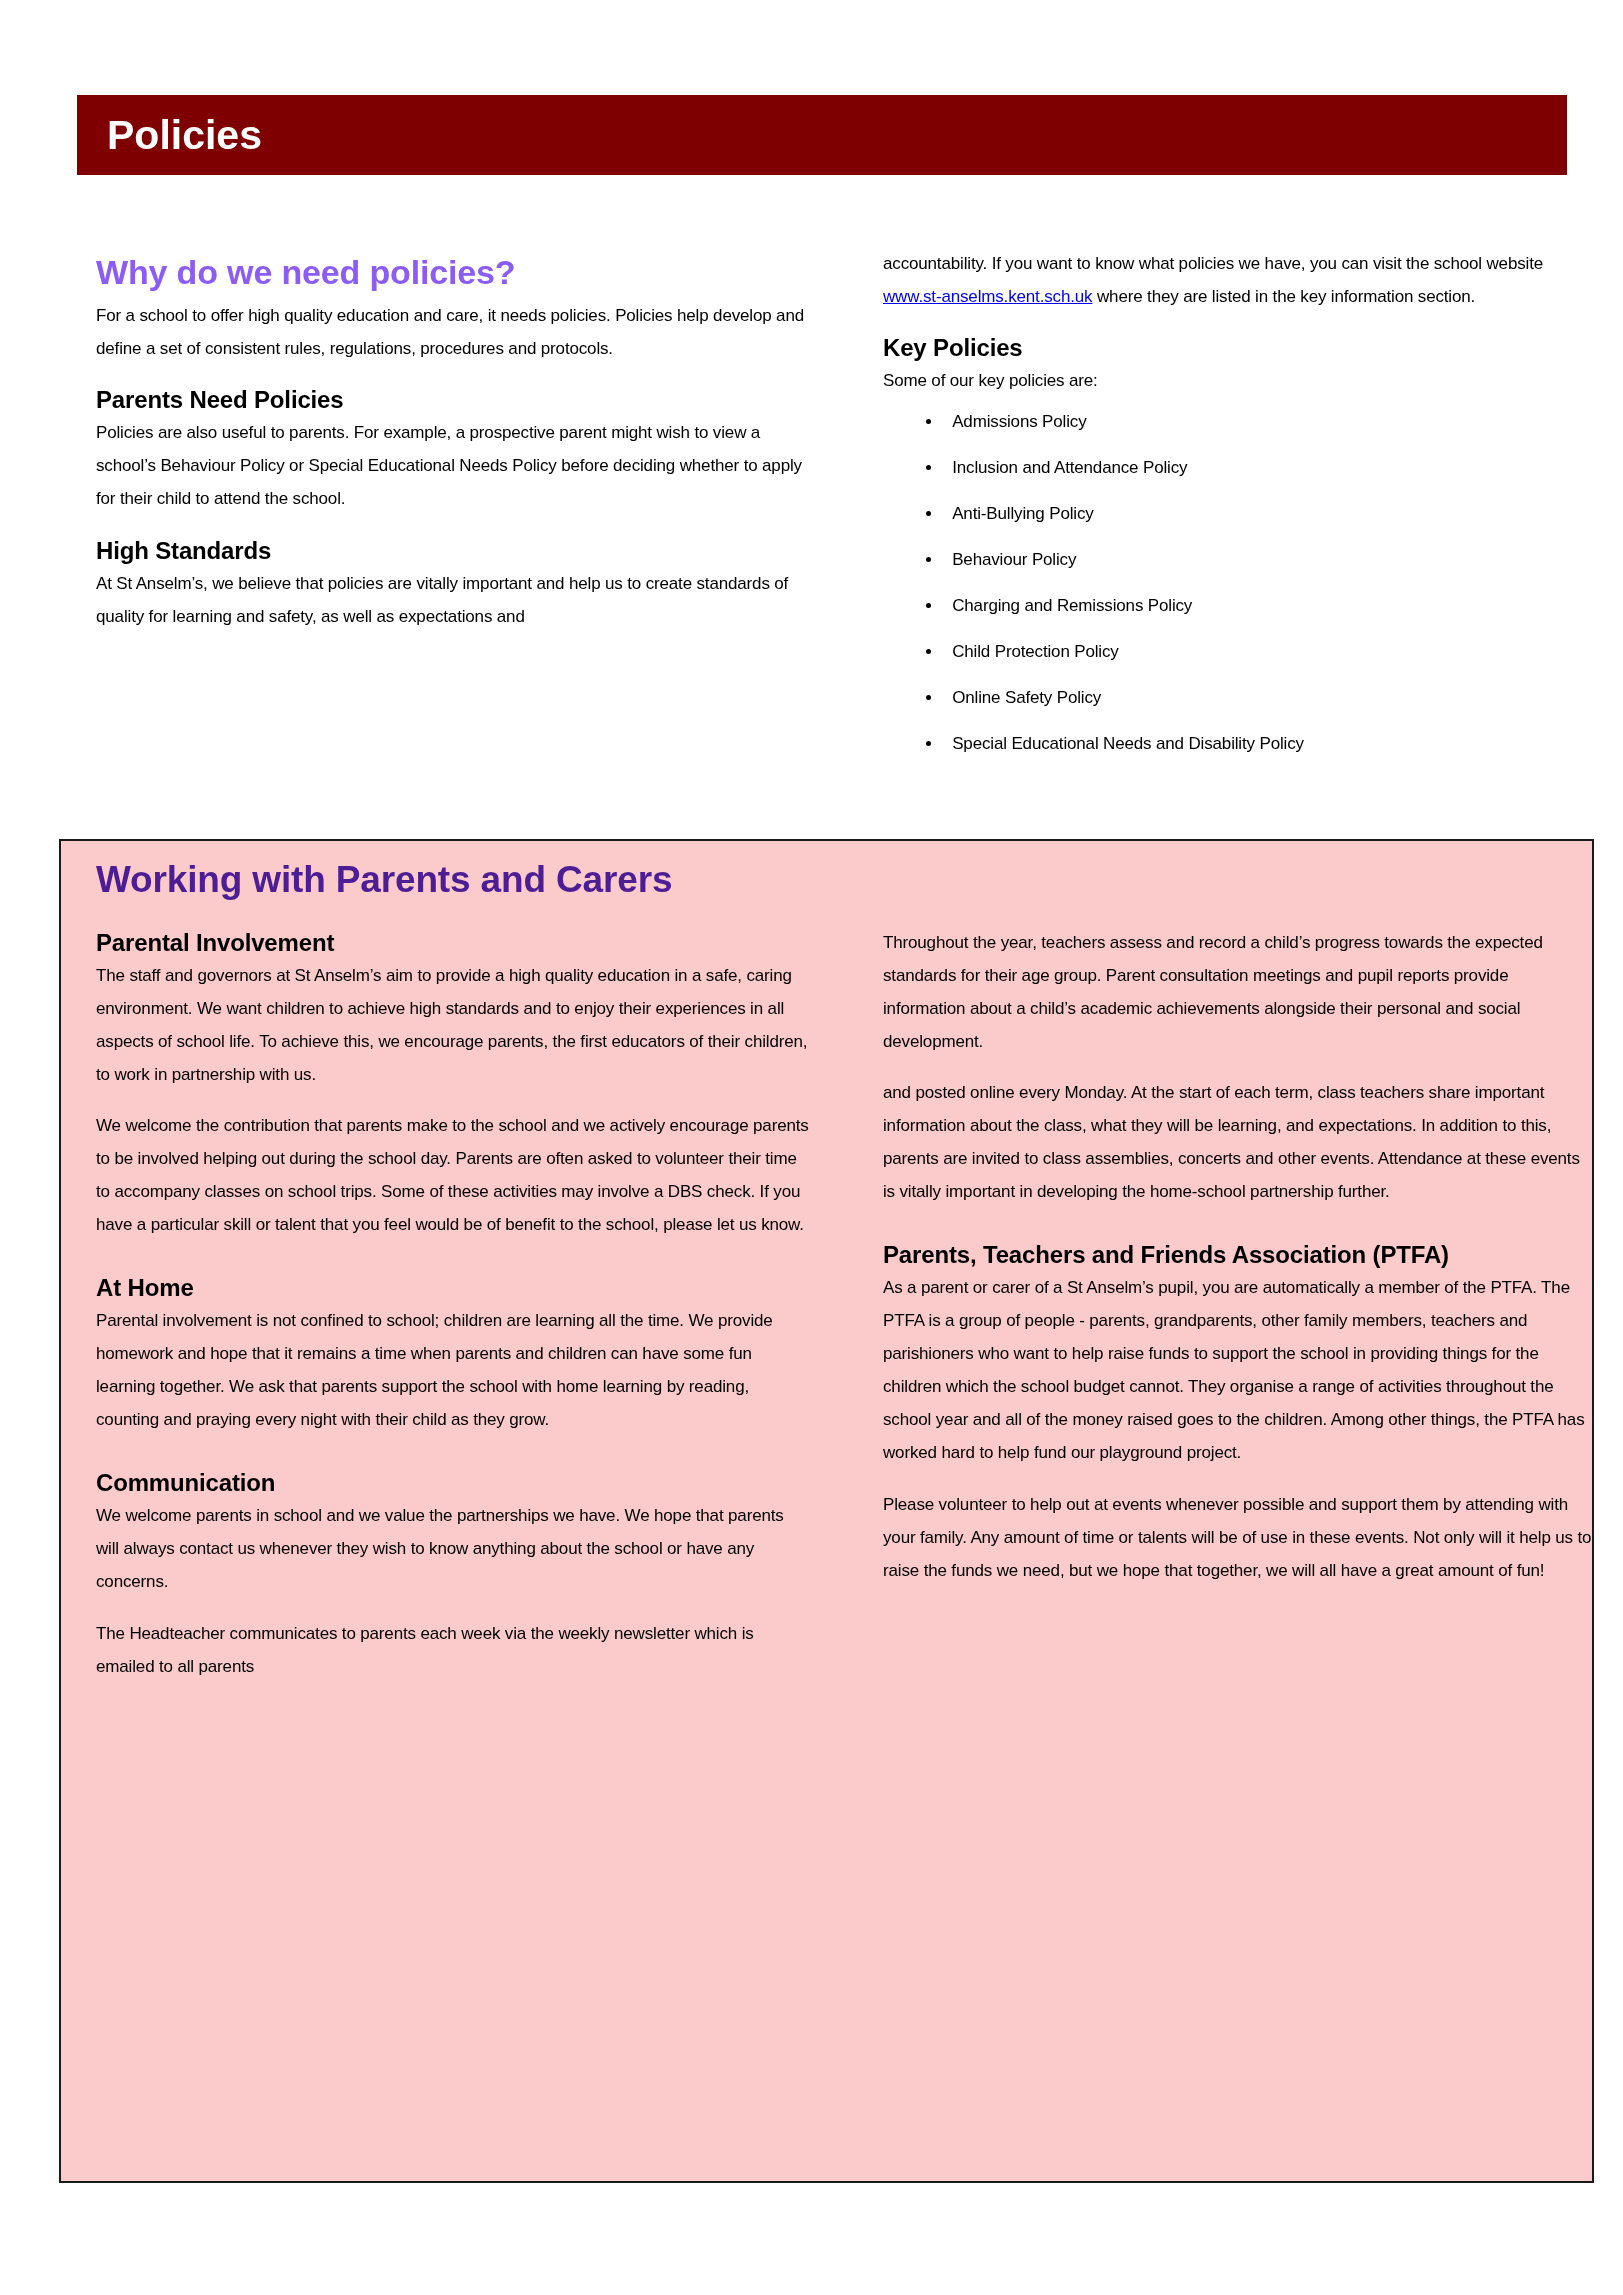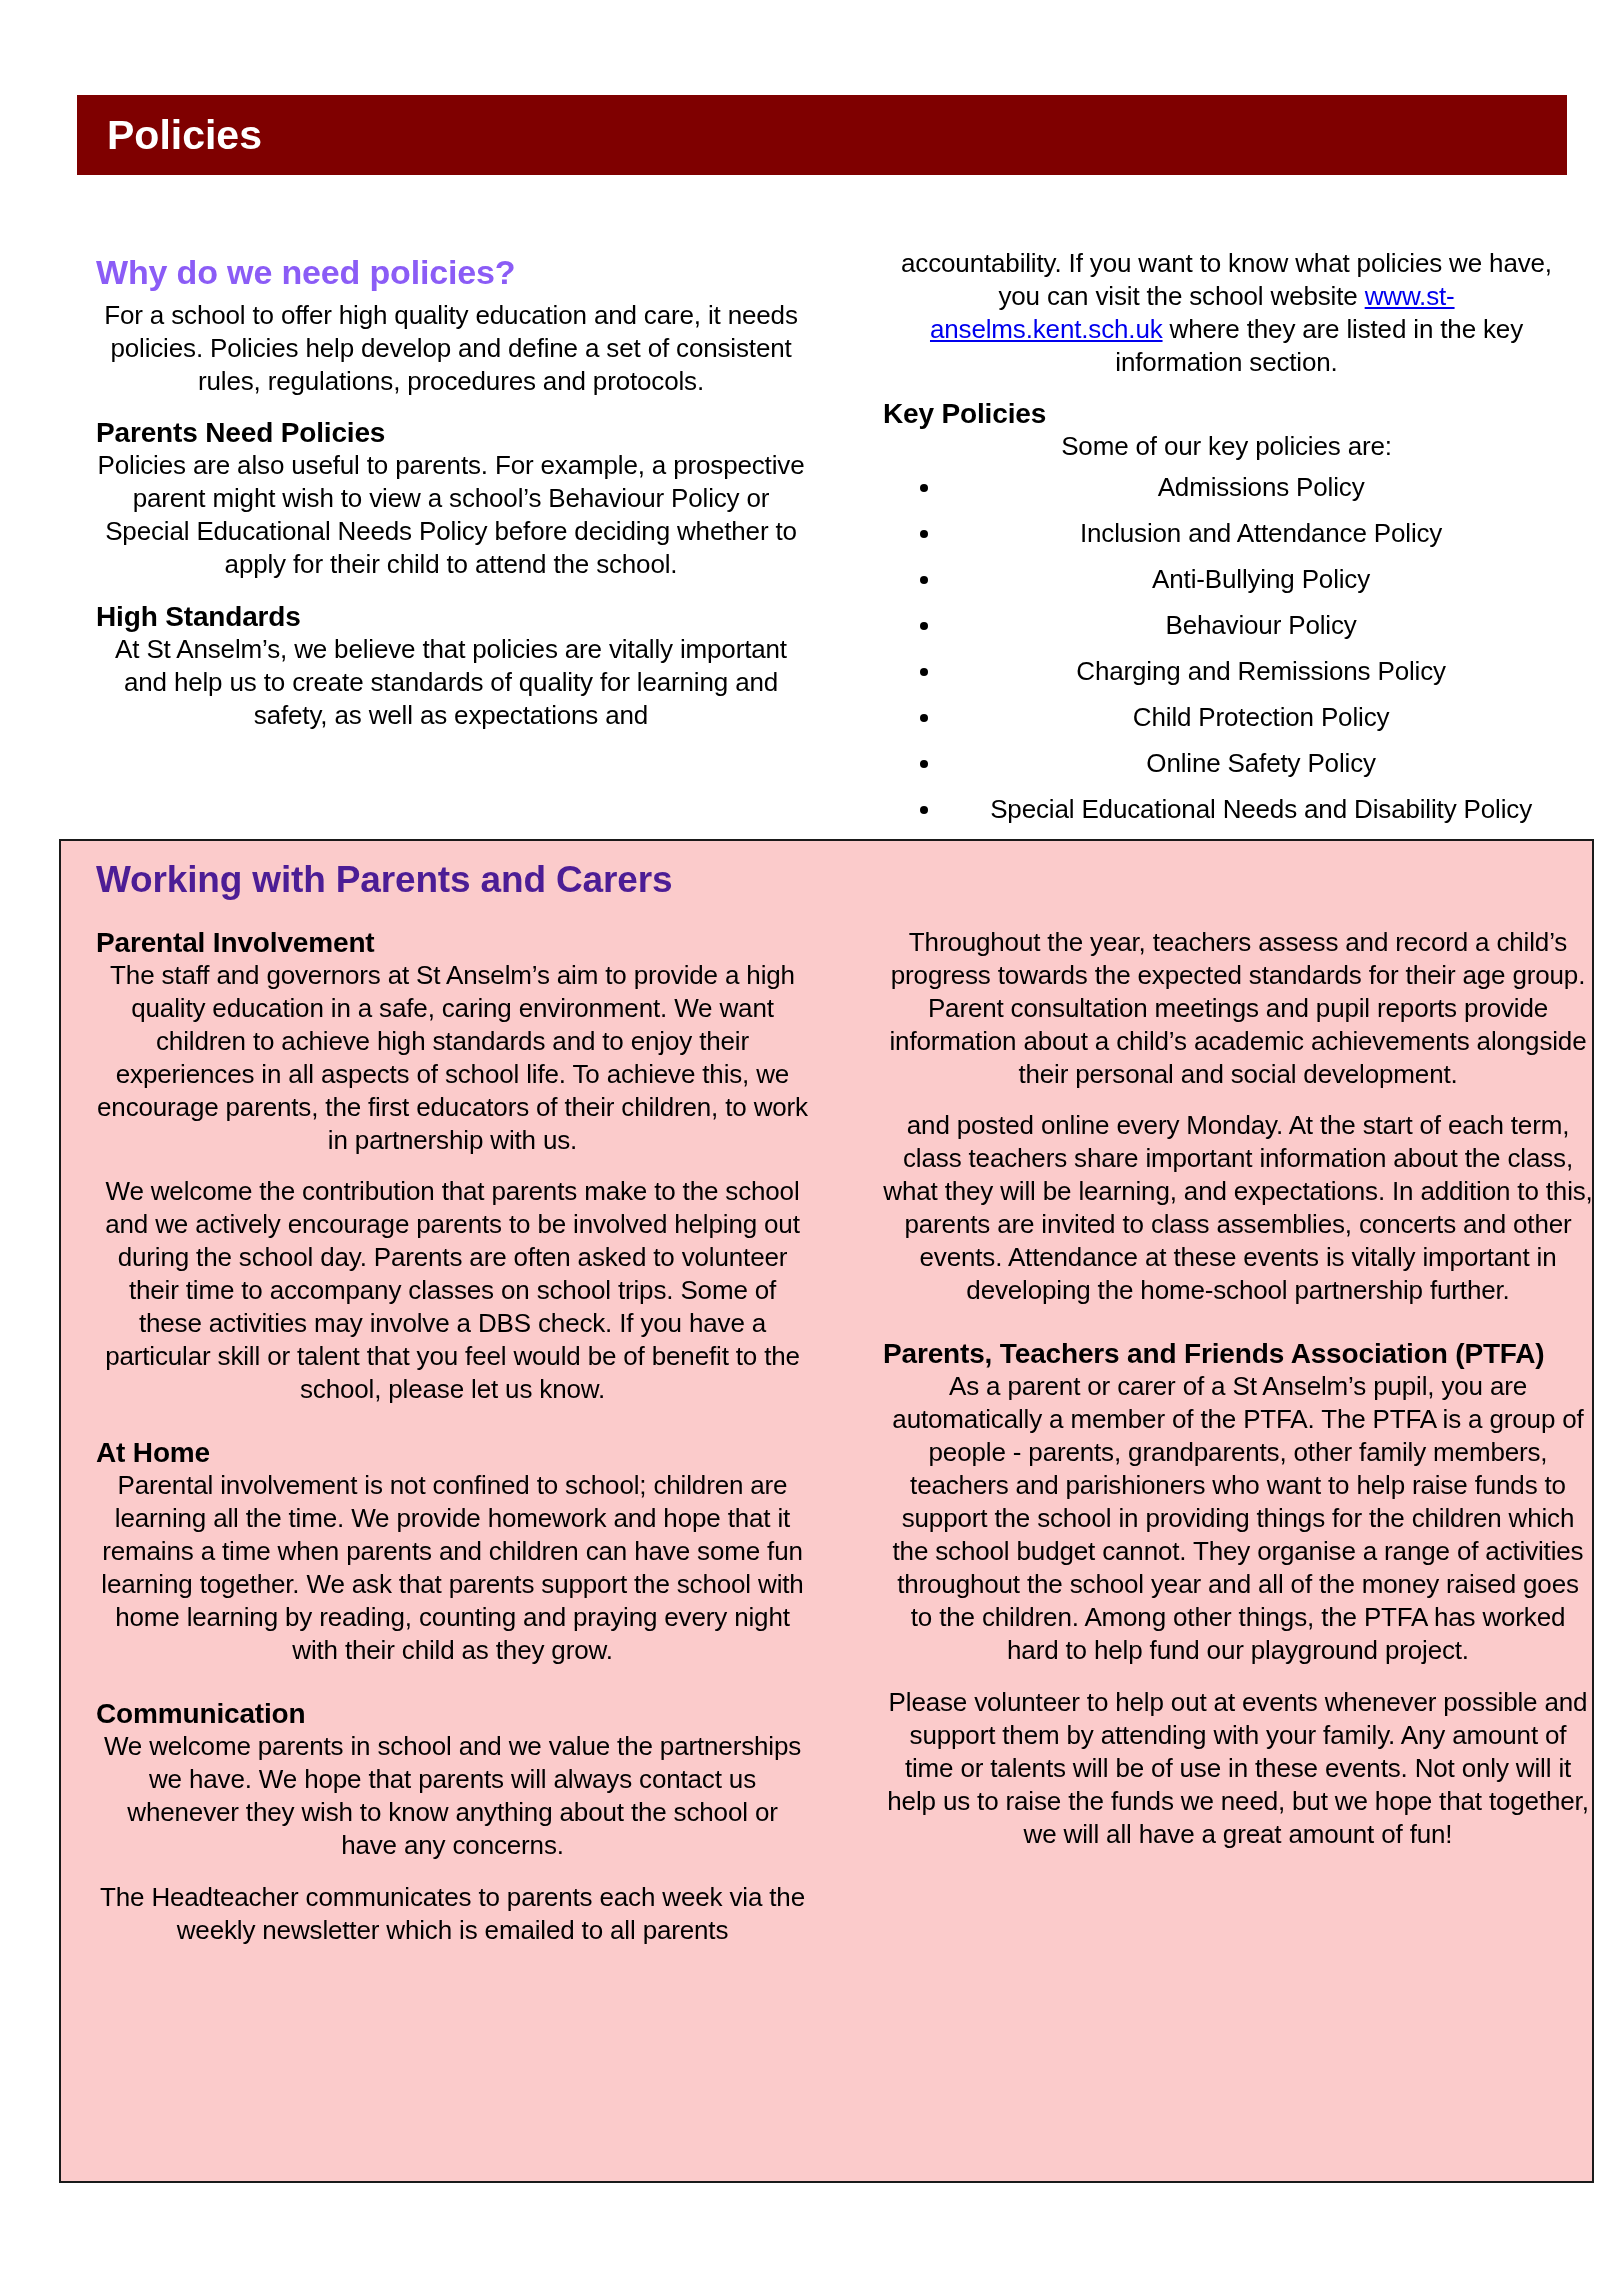--- a/index.html
+++ b/index.html
@@ -26,23 +26,23 @@
   }
   .header-bar h1 {
     margin: 0;
     font-size: 41px;
     font-weight: bold;
     color: #ffffff;
     letter-spacing: 0;
   }
 
   
-  p, li { font-size: 26px; line-height: 33px; text-align: center; }
+  p, li { font-size: 17px; line-height: 33px; }
   p { margin: 0 0 18.3px 0; }
-  h3 { font-size: 28px; line-height: 33px; margin: 30px 0 0 0; font-weight: bold; }
+  h3 { font-size: 24px; line-height: 33px; margin: 30px 0 0 0; font-weight: bold; }
   h3:first-child { margin-top: 0; }
   h3 + p { margin-top: 0; }
 
   
   .col-top-left  { position: absolute; left: 96px;  top: 252px; width: 710px; }
   .col-top-right { position: absolute; left: 883px; top: 247px; width: 687px; }
   .col-top-left h2 {
     margin: 0 0 6px 0;
     font-size: 34px;
     line-height: 41px;

